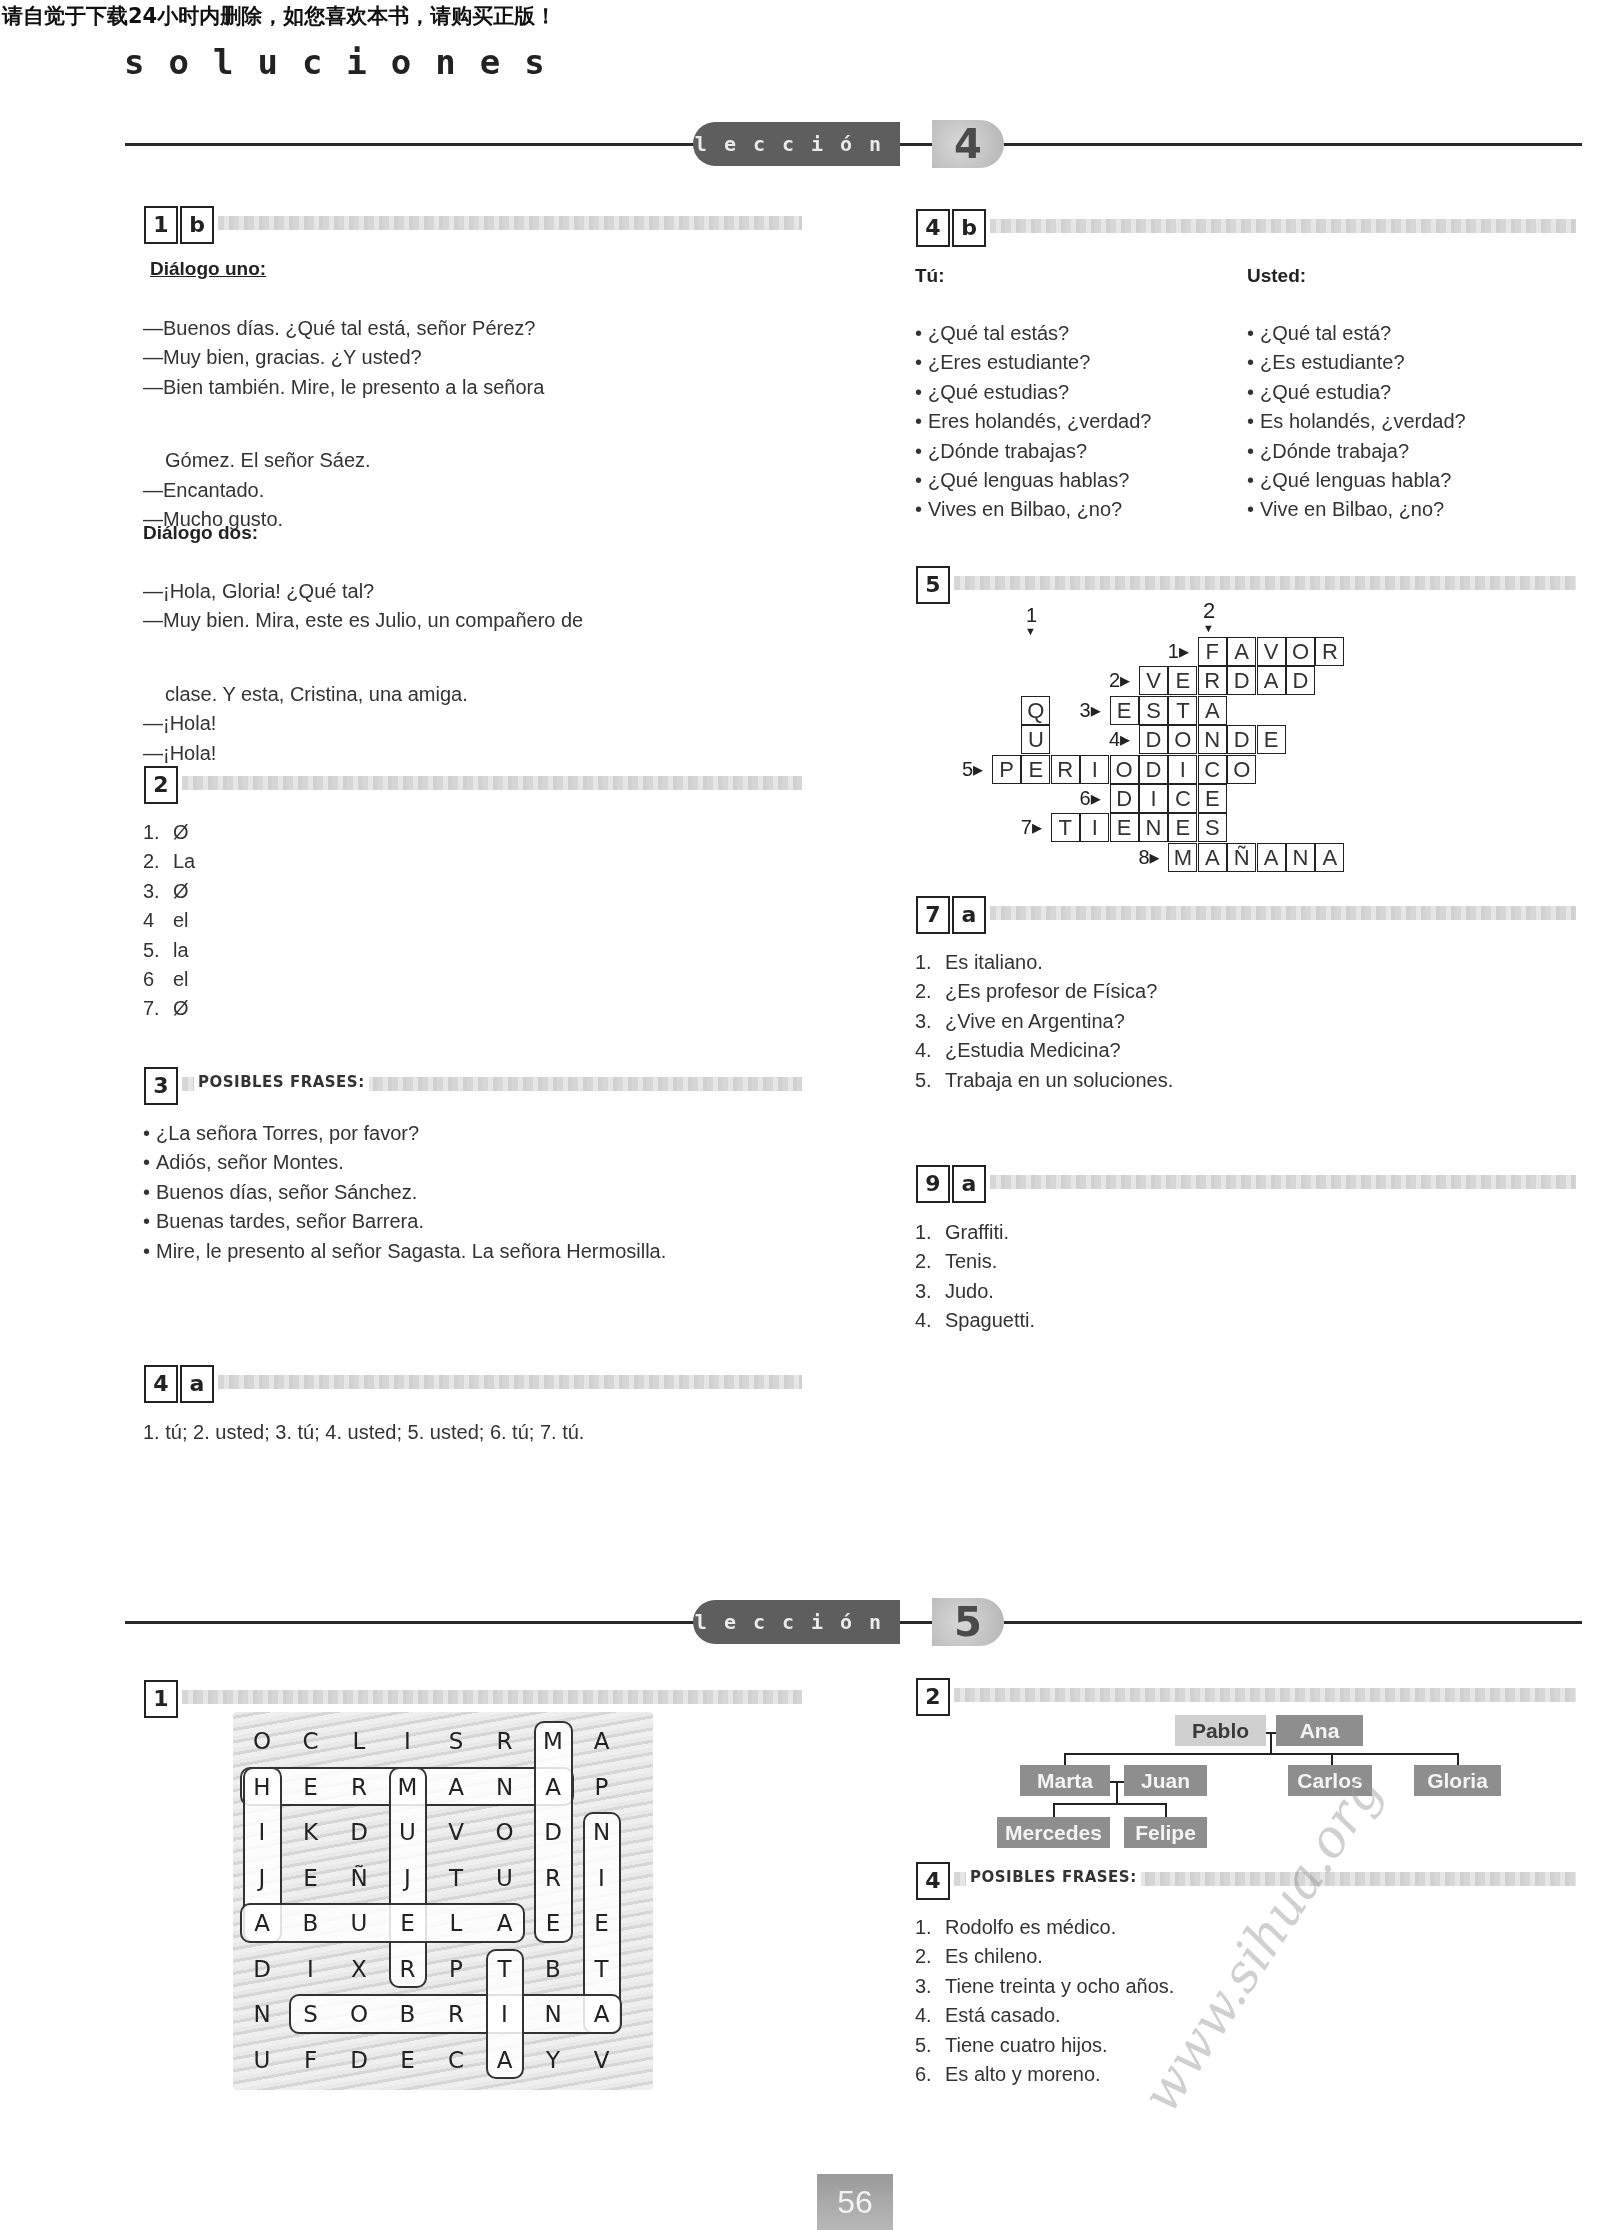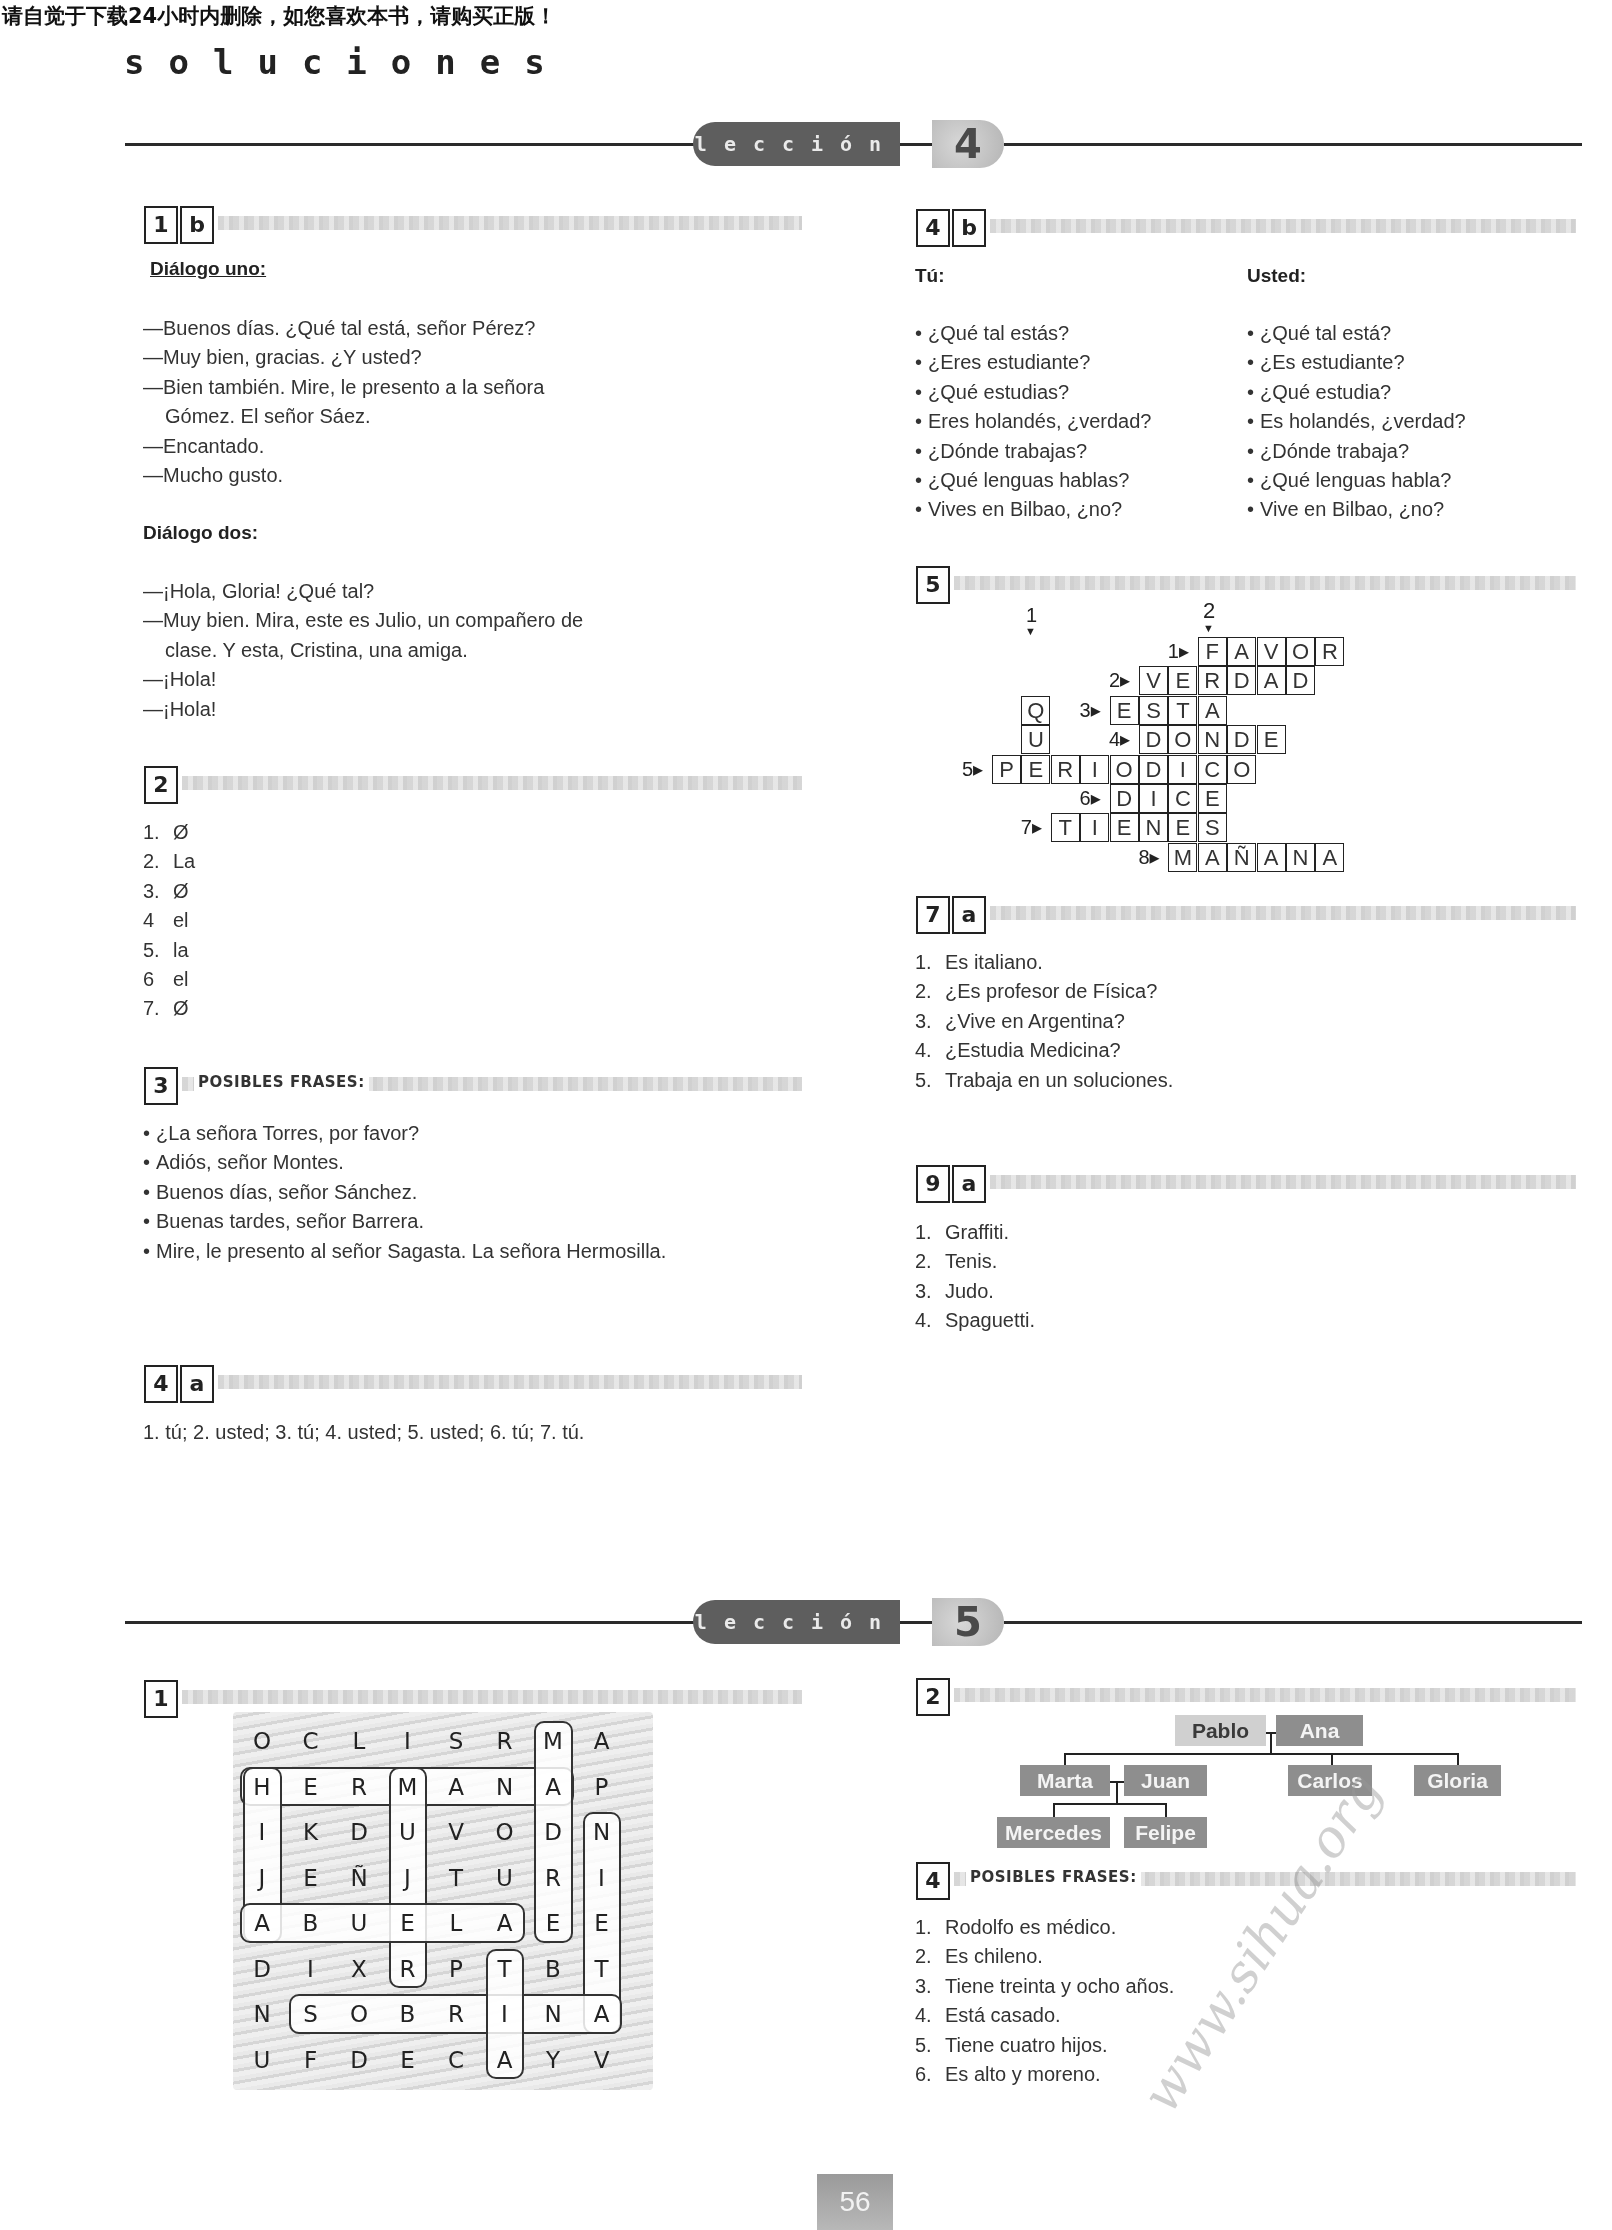--- a/index.html
+++ b/index.html
@@ -25,37 +25,37 @@
   .sec-box { position:absolute; top:0; width:30px; height:34px; border:2px solid #222; background:#fff;
              font-family:"DejaVu Sans", sans-serif; font-weight:bold; font-size:22px;
              text-align:center; line-height:34px; color:#222; }
   .sec-note { position:absolute; top:6px; font-size:15px; font-weight:bold; color:#333;
               font-family:"DejaVu Sans", sans-serif; background:#fff; padding:0 4px; letter-spacing:0.5px; }
   .txt { font-size:20px; line-height:29.4px; color:#333; white-space:nowrap; }
   .subhead { font-size:19px; font-weight:bold; color:#222; font-family:"Liberation Sans Narrow","Liberation Sans", sans-serif; }
   .row { display:block; }
   .bullet::before { content:"\2022"; margin-right:6px; color:#333; }
   .num { display:inline-block; width:30px; }
-  .indent { padding-left:22px; }
+  .indent { padding-left:22px;margin-top:44px; }
   
   .cw-cell { position:absolute; width:29px; height:29px; border:1.5px solid #222; box-sizing:border-box;
              font-size:22px; text-align:center; line-height:27px; color:#333; background:#fff; }
   .cw-clue { position:absolute; font-size:20px; color:#222; white-space:nowrap; }
   
   .ws-bg { background:repeating-linear-gradient(170deg,#e9e9e9 0 4px,#d6d6d6 4px 7px,#efefef 7px 12px);
            border-radius:4px; }
   .ws-letter { position:absolute; width:48px; height:46px; text-align:center; line-height:46px;
                font-size:23px; color:#222; font-family:"DejaVu Sans", sans-serif; }
   .ws-ring { position:absolute; border:2px solid #333; border-radius:10px; background:rgba(255,255,255,.85); box-sizing:border-box; }
   
   .ft-box { position:absolute; height:31px; text-align:center; line-height:31px; font-size:21px; font-weight:bold;
             color:#f4f4f4; background:#8e8e8e; font-family:"Liberation Sans", sans-serif; }
   .ft-box.light { background:#d0d0d0; color:#3a3a3a; }
   .ft-line { position:absolute; background:#222; }
-  .pagenum { width:76px; height:56px; background:linear-gradient(#9a9a9a,#b8b8b8); color:#f2f2f2; font-size:28px;
+  .pagenum { width:76px; height:56px; background:linear-gradient(#9a9a9a,#b8b8b8); color:#f2f2f2; font-size:32px;
              text-align:center; line-height:56px; }
   .wm { font-size:52px; color:rgba(150,150,150,0.45); font-family:"DejaVu Serif", serif; font-style:italic;
         transform:rotate(-57deg); transform-origin:left top; white-space:nowrap; }
 </style>
 </head>
 <body>
 
 <div class="abs banner">请自觉于下载24小时内删除，如您喜欢本书，请购买正版！</div>
 <div class="abs title">soluciones</div>
 

